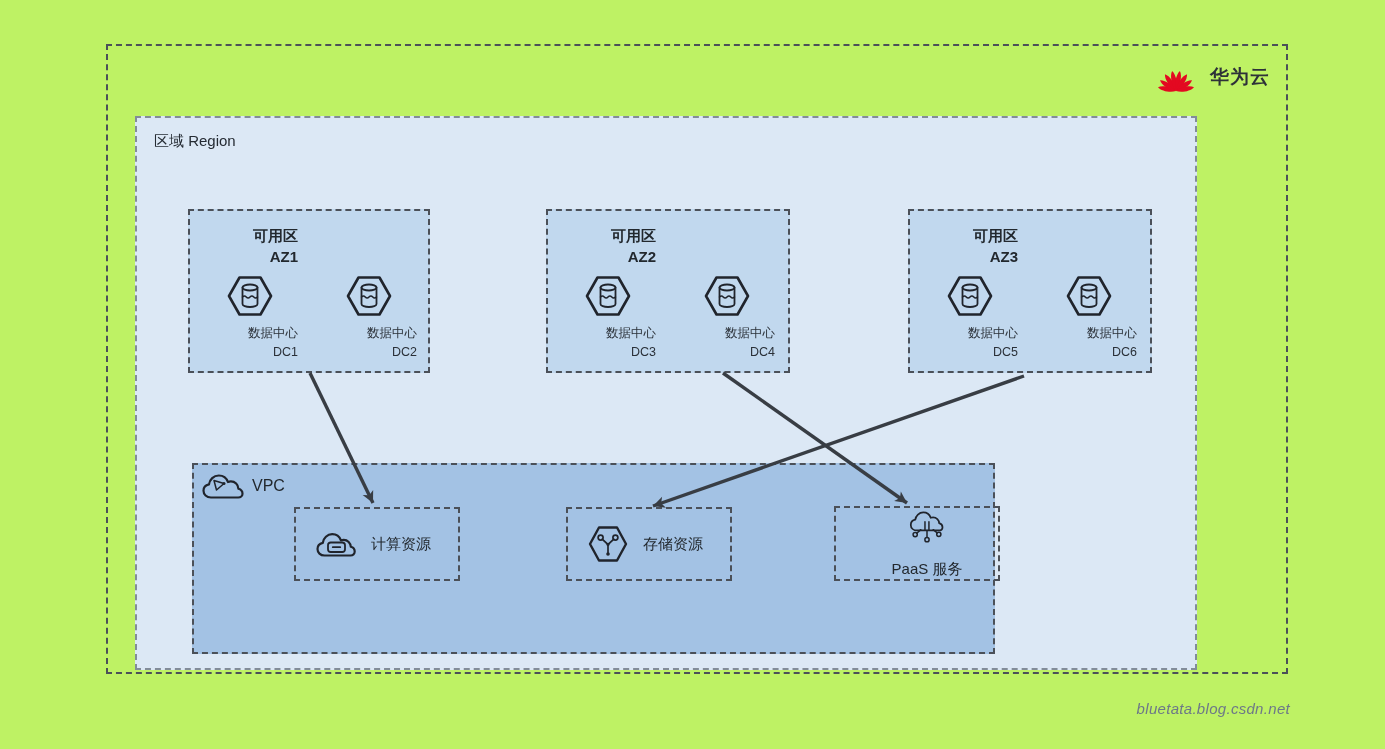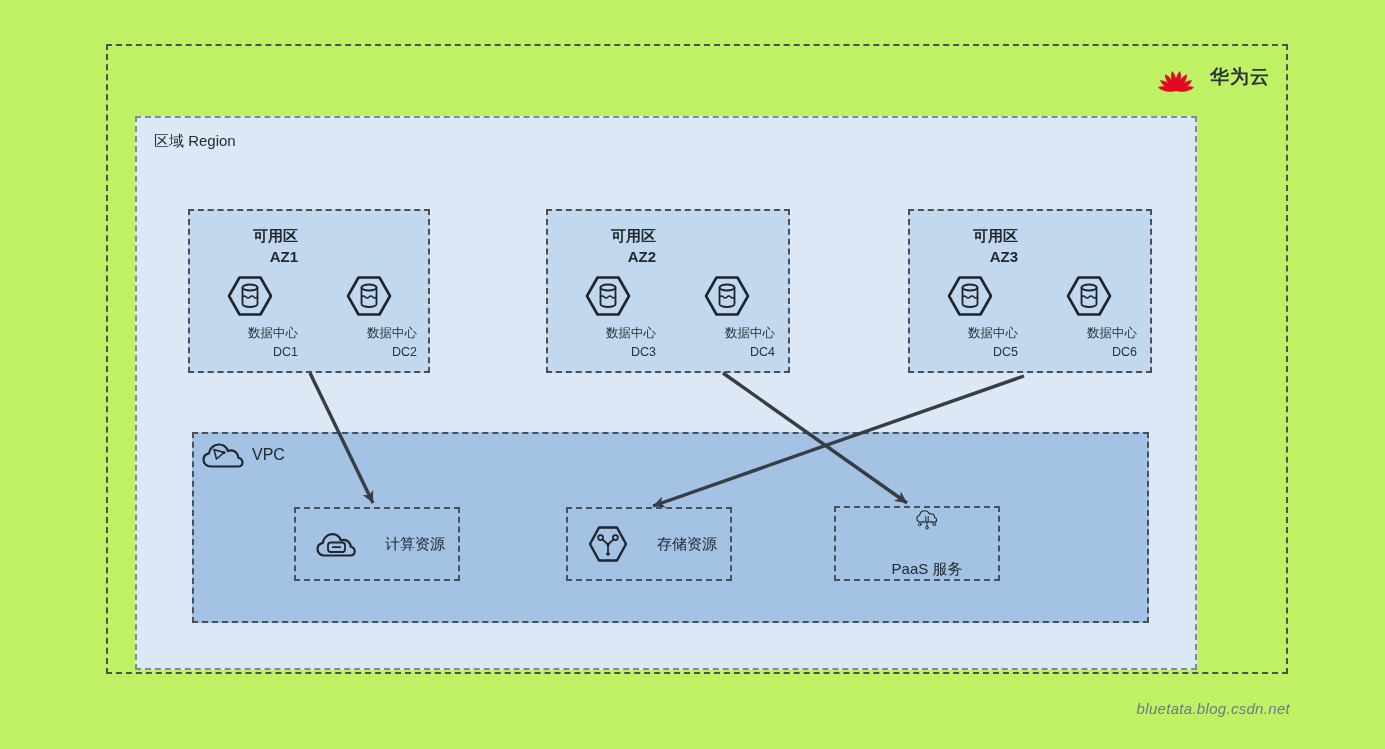--- a/index.html
+++ b/index.html
@@ -18,27 +18,27 @@
   .az-box{position:absolute;top:209px;height:164px;background:#c1d8ee;
     border:2px dashed #4b5058;box-sizing:border-box;}
   .az1{left:188px;width:242px;} .az2{left:546px;width:244px;} .az3{left:908px;width:244px;}
   .az-title{position:absolute;left:12px;top:14px;width:96px;text-align:right;
     font-size:15px;line-height:21px;color:#22282e;font-weight:bold;}
   .dc-unit{position:absolute;top:60px;width:96px;text-align:right;}
   .dc-a{left:12px;} .dc-b{left:131px;}
   .dc-unit svg{display:block;margin:0 auto;}
   .dc-label{font-size:12.5px;line-height:19px;color:#2a3038;margin-top:3px;}
 
-  .vpc-box{position:absolute;left:192px;top:432px;width:957px;height:191px;
+  .vpc-box{position:absolute;left:192px;top:463px;width:803px;height:191px;
     background:#a3c2e4;border:2px dashed #4b5058;box-sizing:border-box;}
   .vpc-header{position:absolute;left:8px;top:6px;display:flex;align-items:center;gap:8px;}
   .vpc-label{font-size:16px;color:#22282e;}
 
   .res-box{position:absolute;height:74px;width:166px;border:2px dashed #4b5058;
-    box-sizing:border-box;display:flex;align-items:center;padding-left:20px;gap:29px;}
+    box-sizing:border-box;display:flex;align-items:center;padding-left:20px;gap:15px;}
   .res-compute{left:294px;top:507px;} .res-storage{left:566px;top:507px;} .res-paas{left:834px;top:506px;height:75px;flex-direction:column;}
   .res-label{font-size:15px;color:#22282e;white-space:nowrap;}
 
   .arrows{position:absolute;left:0;top:0;pointer-events:none;}
 
   .watermark{position:absolute;right:95px;top:700px;font-size:15px;font-style:italic;
     color:#6d7888;letter-spacing:0.3px;}
 
   .ic{stroke:#20242c;fill:none;stroke-linecap:round;stroke-linejoin:round;}
 </style>

